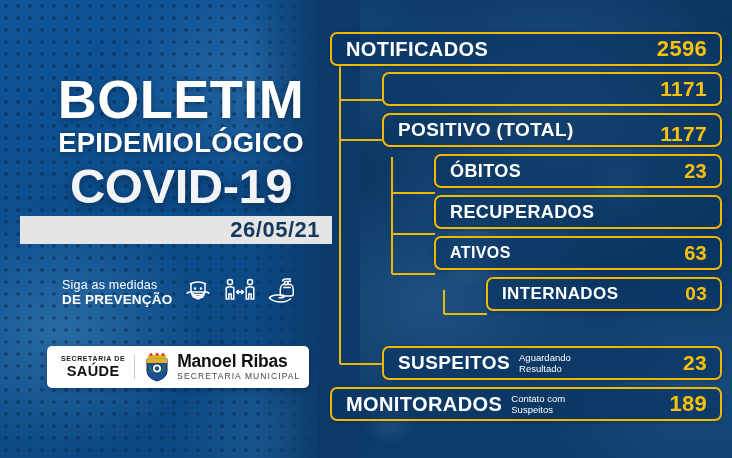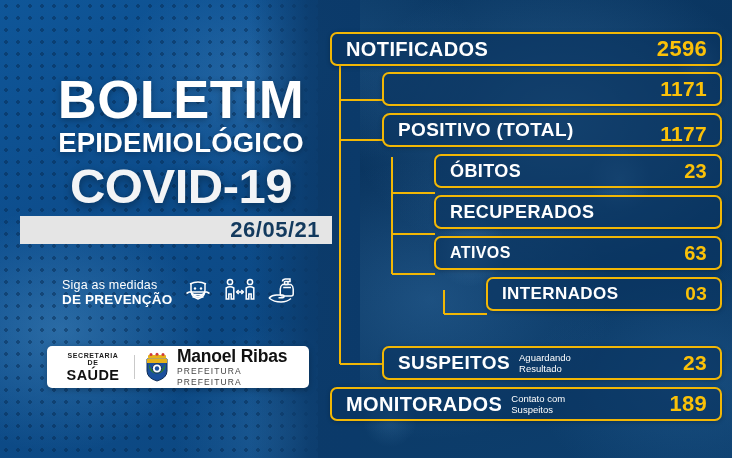--- a/index.html
+++ b/index.html
@@ -209,21 +209,21 @@
           <circle cx="13" cy="2.2" r="1.5" fill="#cf3b3b"></circle>
           <circle cx="19" cy="2.6" r="1.5" fill="#cf3b3b"></circle>
           <path d="M5 12 q3 8 8 10 q-6 -1 -8 -6 z" fill="#2e7d32"></path>
           <path d="M21 12 q-3 8 -8 10 q6 -1 8 -6 z" fill="#2e7d32"></path>
           <circle cx="13" cy="16.5" r="4.6" fill="#ffffff" stroke="#0d2c55" stroke-width="1"></circle>
           <circle cx="13" cy="16.5" r="2.2" fill="#1b4f9c"></circle>
         </svg>
       </span>
       <div class="muni">
         <div class="muni-l1">Manoel Ribas</div>
-        <div class="muni-l2">PREFEITURA PREFEITURA</div>
+        <div class="muni-l2">SECRETARIA MUNICIPAL</div>
       </div>
     </div>
   </div>
 
   <div class="tree">
 
     <svg class="connectors" viewBox="0 0 414 458">
       <g fill="none" stroke="#f2b705" stroke-width="2">
 
         <path d="M22 66 V364"></path>

